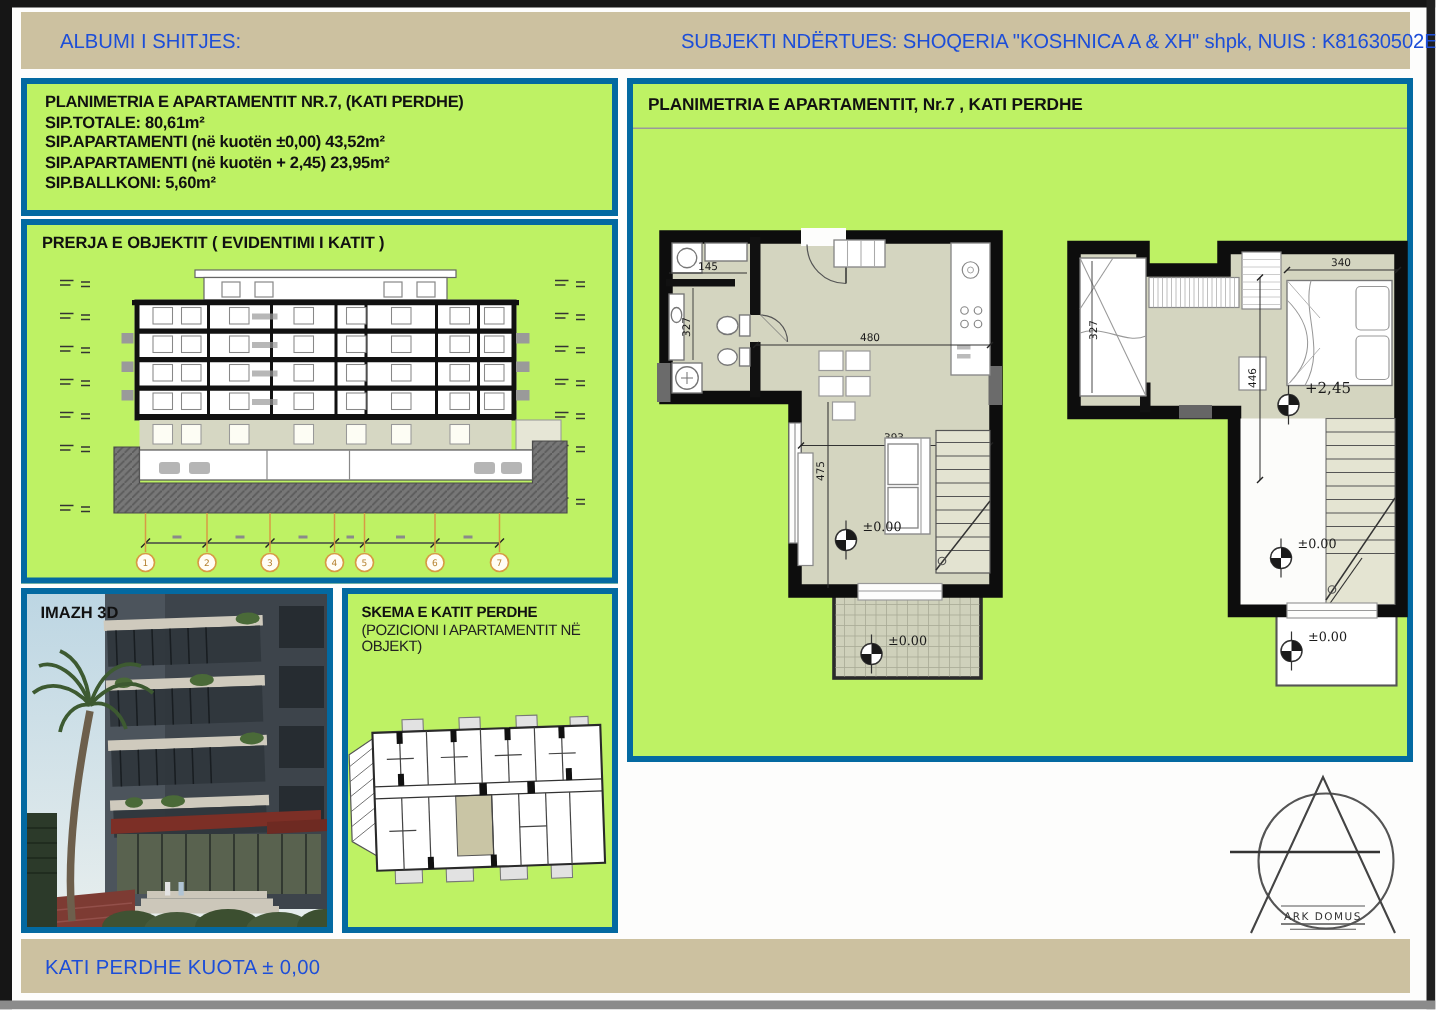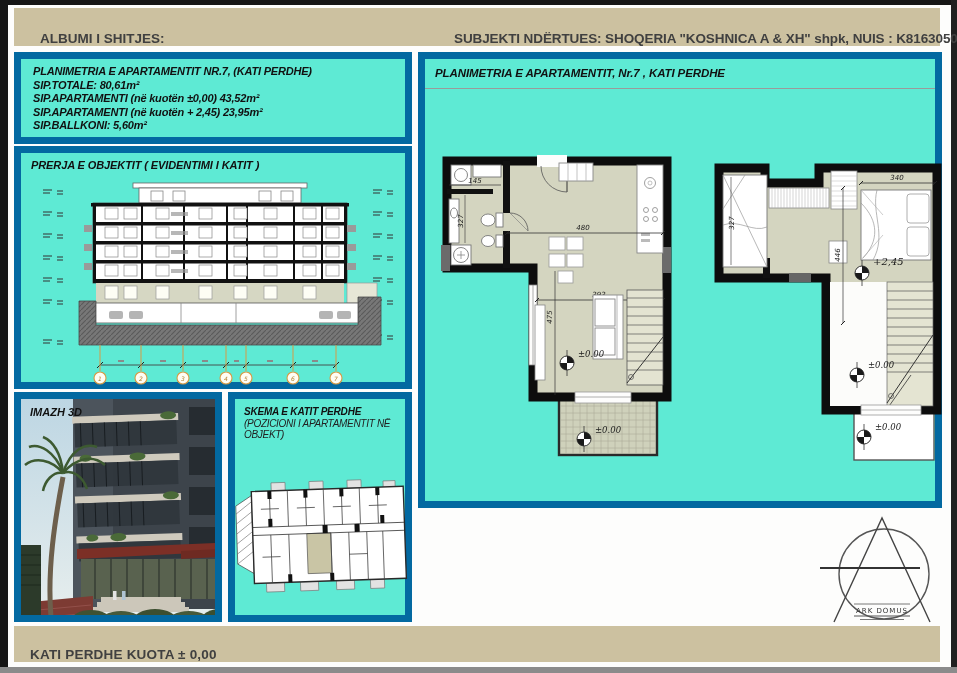--- a/index.html
+++ b/index.html
@@ -5,28 +5,28 @@
   * { margin:0; padding:0; box-sizing:border-box; }
   html,body { background:#e8e8e8; }
   body { font-family:"Liberation Sans", sans-serif; }
   .page { position:relative; width:957px; height:673px; background:#fdfdfc; overflow:hidden; }
   .frame { position:absolute; background:#161616; }
   .frame.f-left { left:0; top:0; width:8px; height:100%; }
   .frame.f-top { left:0; top:0; width:100%; height:5px; }
   .frame.f-right { right:0; top:0; width:6px; height:100%; background:#202020; }
   .frame.f-bottom { left:0; bottom:0; width:100%; height:6px; background:#8b8b8b; }
 
-  .band { position:absolute; background:#ccc1a0; display:flex; align-items:flex-end;
-          font-weight:bold; color:#404040; }
+  .band { position:absolute; background:#ccc1a0; display:flex; align-items:center;
+          font-weight:normal; color:#1d4ed8; }
   .band-top { left:14px; top:8px; width:926px; height:38px; font-size:13.5px; }
   .band-top .left-label { padding-left:26px; width:400px; }
   .band-top .right-label { position:absolute; left:440px; white-space:nowrap; letter-spacing:-0.1px; }
   .band-bottom { left:14px; top:626px; width:926px; height:36px; font-size:13.5px; padding-left:16px; letter-spacing:0.2px; }
 
-  .panel { position:absolute; background:#5eead4; border:7px solid #0369a1;font-style:italic; }
+  .panel { position:absolute; background:#bef264; border:4px solid #0369a1; }
   .info-box { left:14px; top:52px; width:398px; height:92px; padding:6px 4px 0 12px; }
   .info-box div { font-weight:bold; font-size:11px; line-height:13.6px; color:#111; letter-spacing:-0.2px; white-space:nowrap; }
 
   .section-box { left:14px; top:146px; width:398px; height:243px; }
   .panel-title { font-weight:bold; font-size:11px; color:#111; padding:6px 0 0 10px; letter-spacing:-0.1px; }
   .section-box svg { position:absolute; left:0; top:22px; }
 
   .img3d-box { left:14px; top:392px; width:208px; height:230px; overflow:hidden; }
   .img3d-label { position:absolute; left:9px; top:7px; z-index:2; font-weight:bold; font-size:11px; color:#111; }
 

